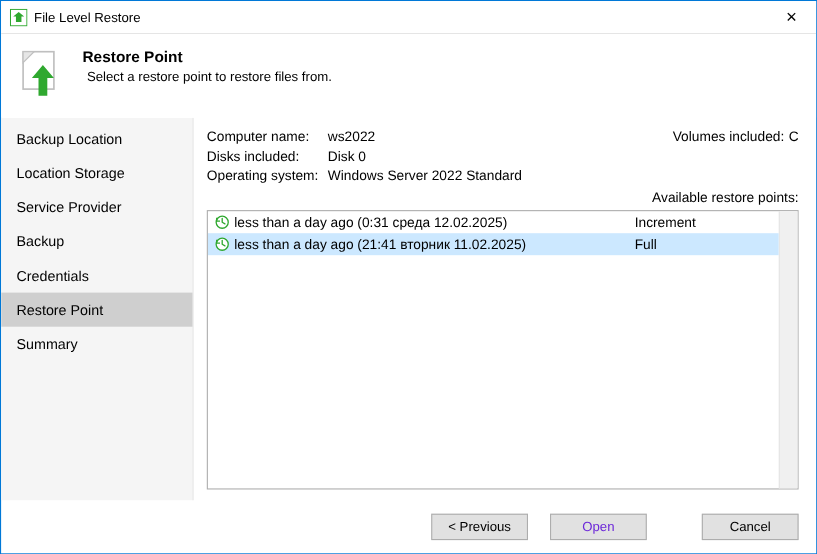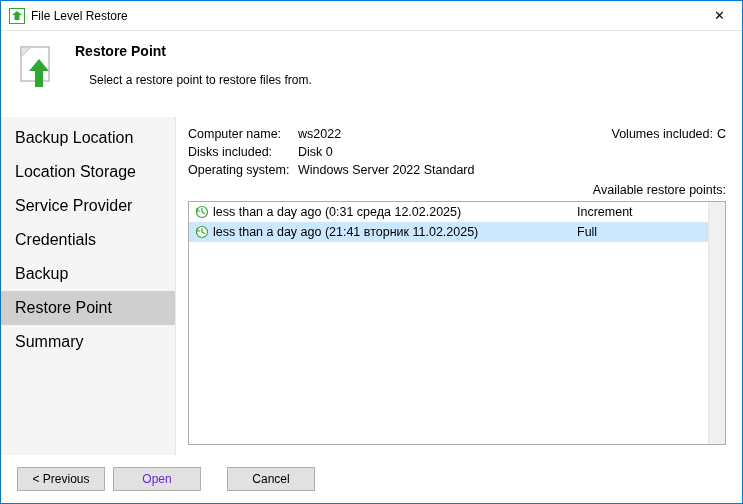--- a/index.html
+++ b/index.html
@@ -52,39 +52,39 @@
     margin-right: 12px;
     position: relative;
   }
   .banner .big-icon svg { width: 48px; height: 48px; }
   .banner .text h1 {
     margin: 0 0 2px 0;
     font-size: 14px;
     font-weight: 600;
   }
   .banner .text p {
-    margin: 14px;
+    margin: 4px;
     font-size: 12px;
   }
 
   
   .main {
     flex: 1;
     display: flex;
     overflow: hidden;
   }
   .sidebar {
     width: 175px;
     background: #f5f5f5;
     border-right: 1px solid #e8e8e8;
     padding-top: 4px;
   }
   .sidebar-item {
     padding: 8px 14px;
-    font-size: 16px;
+    font-size: 13px;
     cursor: pointer;
   }
   .sidebar-item.active {
     background: #cfcfcf;
   }
 
   .content {
     flex: 1;
     padding: 10px 16px 10px 12px;
     display: flex;
@@ -158,22 +158,23 @@
     width: 17px;
     background: #f0f0f0;
     border-left: 1px solid #e5e5e5;
   }
 
   
   .footer {
     height: 48px;
     display: flex;
     align-items: center;
+    justify-content: flex-end;
     padding: 0 16px;
-    gap: 8px;
+    gap: 20px;
   }
   .btn {
     min-width: 88px;
     height: 24px;
     border: 1px solid #adadad;
     background: #e1e1e1;
     font-family: inherit;
     font-size: 12px;
     cursor: pointer;
     padding: 0 10px;
@@ -215,22 +216,22 @@
     <h1>Restore Point</h1>
     <p>Select a restore point to restore files from.</p>
   </div>
 </div>
 
 <div class="main">
   <div class="sidebar" id="sidebar">
       <div class="sidebar-item"><span>Backup Location</span></div>
       <div class="sidebar-item"><span>Location Storage</span></div>
       <div class="sidebar-item"><span>Service Provider</span></div>
+      <div class="sidebar-item"><span>Backup</span></div>
       <div class="sidebar-item"><span>Credentials</span></div>
-      <div class="sidebar-item"><span>Backup</span></div>
       <div class="sidebar-item active"><span>Restore Point</span></div>
       <div class="sidebar-item"><span>Summary</span></div>
     </div>
 
   <div class="content">
     <div class="info-grid">
       <div class="label">Computer name:</div>
       <div class="value">ws2022</div>
       <div class="right-label">Volumes included:</div>
       <div class="right-value">C</div>

